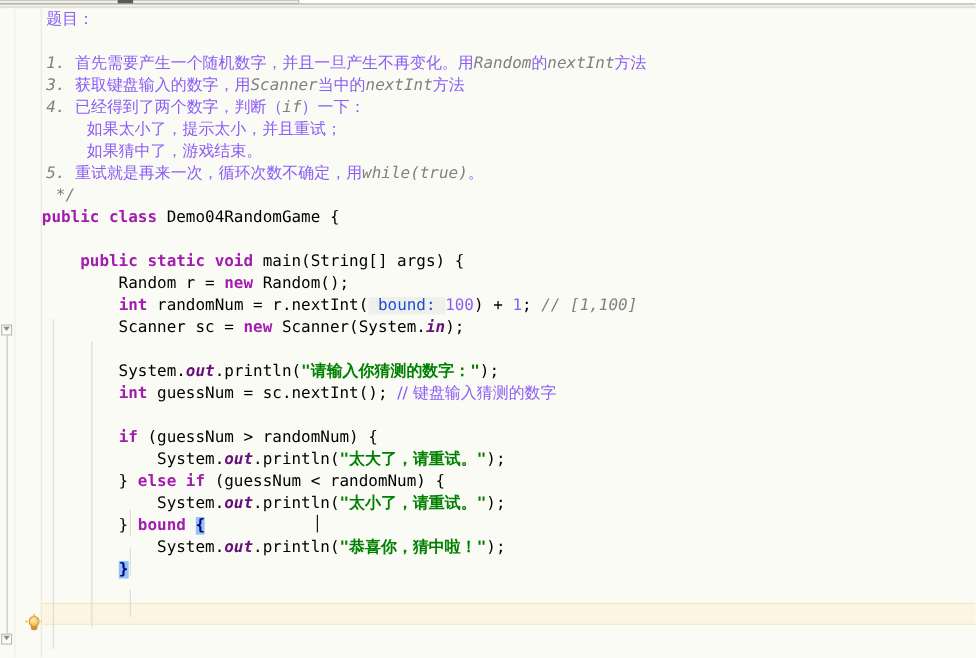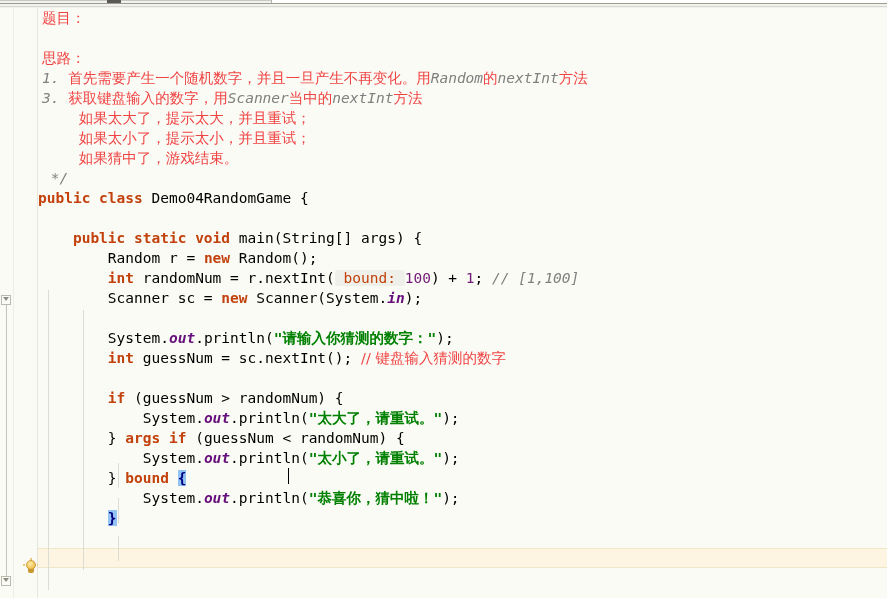--- a/index.html
+++ b/index.html
@@ -168,32 +168,32 @@
     position: relative;
     height: 20px;
     line-height: 20px;
     white-space: pre;
     font-family: "DejaVu Sans Mono", monospace;
     font-size: 14.5px;
     color: #000000;
   }
 
   
-  .kw      { color: #c2410c; font-weight: bold; }
+  .kw      { color: #a21caf; font-weight: bold; }
   .str     { color: #008000; font-weight: bold; }
-  .num     { color: #701a75; }
+  .num     { color: #8b5cf6; }
   .cmt     { color: #808080; font-style: italic; }
   .plain   { color: #000000; }
   .field   { color: #660e7a; font-weight: bold; font-style: italic; }
-  .hint    { color: #c2410c; background: #f0f0ea; border-radius: 2px; }
+  .hint    { color: #1d4ed8; background: #f0f0ea; border-radius: 2px; }
   .brace-hl{ background: #93c3f3; color: #000080; font-weight: bold; }
 
   
   .cmt-cjk {
-    color: #ef4444;
+    color: #8b5cf6;
     font-family: "DejaVu Sans", sans-serif;
     font-size: 14.5px;
   }
   .cmt-it {
     color: #808080;
     font-style: italic;
     font-family: "DejaVu Sans Mono", monospace;
   }
 
   
@@ -248,40 +248,40 @@
 
       <div class="indent-guide" style="left:10px; top:282px; height:300px;"></div>
       <div class="indent-guide" style="left:45px; top:302px; height:260px;"></div>
       <div class="indent-guide" style="left:80px; top:455px; height:25px;"></div>
       <div class="indent-guide" style="left:80px; top:490px; height:25px;"></div>
       <div class="indent-guide" style="left:80px; top:528px; height:25px;"></div>
 
       <div class="code-lines" id="code-lines">
           <div class="line" style="padding-left: 4px;"><span class="cmt-cjk">题目：</span></div>
           <div class="line" style="padding-left: 4px;"><span class="cmt-cjk"></span></div>
-          <div class="line" style="padding-left: 4px;"><span class="cmt-cjk">思路：</span></div>
           <div class="line" style="padding-left: 4px;"><span class="cmt-it">1. </span><span class="cmt-cjk">首先需要产生一个随机数字，并且一旦产生不再变化。用</span><span class="cmt-it">Random</span><span class="cmt-cjk">的</span><span class="cmt-it">nextInt</span><span class="cmt-cjk">方法</span></div>
           <div class="line" style="padding-left: 4px;"><span class="cmt-it">3. </span><span class="cmt-cjk">获取键盘输入的数字，用</span><span class="cmt-it">Scanner</span><span class="cmt-cjk">当中的</span><span class="cmt-it">nextInt</span><span class="cmt-cjk">方法</span></div>
-          <div class="line" style="padding-left: 4px;"><span class="cmt-cjk">        如果太大了，提示太大，并且重试；</span></div>
+          <div class="line" style="padding-left: 4px;"><span class="cmt-it">4. </span><span class="cmt-cjk">已经得到了两个数字，判断（</span><span class="cmt-it">if</span><span class="cmt-cjk">）一下：</span></div>
           <div class="line" style="padding-left: 4px;"><span class="cmt-cjk">        如果太小了，提示太小，并且重试；</span></div>
           <div class="line" style="padding-left: 4px;"><span class="cmt-cjk">        如果猜中了，游戏结束。</span></div>
+          <div class="line" style="padding-left: 4px;"><span class="cmt-it">5. </span><span class="cmt-cjk">重试就是再来一次，循环次数不确定，用</span><span class="cmt-it">while(true)</span><span class="cmt-cjk">。</span></div>
           <div class="line" style="padding-left: 4px;"><span class="cmt"> */</span></div>
           <div class="line"><span class="kw">public class</span><span class="plain"> Demo04RandomGame {</span></div>
           <div class="line"><span class="plain"></span></div>
           <div class="line"><span class="plain">    </span><span class="kw">public static void</span><span class="plain"> main(String[] args) {</span></div>
           <div class="line"><span class="plain">        Random r = </span><span class="kw">new</span><span class="plain"> Random();</span></div>
           <div class="line"><span class="plain">        </span><span class="kw">int</span><span class="plain"> randomNum = r.nextInt(</span><span class="hint"> bound: </span><span class="num">100</span><span class="plain">) + </span><span class="num">1</span><span class="plain">; </span><span class="cmt">// [1,100]</span></div>
           <div class="line"><span class="plain">        Scanner sc = </span><span class="kw">new</span><span class="plain"> Scanner(System.</span><span class="field">in</span><span class="plain">);</span></div>
           <div class="line"><span class="plain"></span></div>
           <div class="line"><span class="plain">        System.</span><span class="field">out</span><span class="plain">.println(</span><span class="str">"请输入你猜测的数字："</span><span class="plain">);</span></div>
           <div class="line"><span class="plain">        </span><span class="kw">int</span><span class="plain"> guessNum = sc.nextInt(); </span><span class="cmt-cjk">// 键盘输入猜测的数字</span></div>
           <div class="line"><span class="plain"></span></div>
           <div class="line"><span class="plain">        </span><span class="kw">if</span><span class="plain"> (guessNum &gt; randomNum) {</span></div>
           <div class="line"><span class="plain">            System.</span><span class="field">out</span><span class="plain">.println(</span><span class="str">"太大了，请重试。"</span><span class="plain">);</span></div>
-          <div class="line"><span class="plain">        } </span><span class="kw">args if</span><span class="plain"> (guessNum &lt; randomNum) {</span></div>
+          <div class="line"><span class="plain">        } </span><span class="kw">else if</span><span class="plain"> (guessNum &lt; randomNum) {</span></div>
           <div class="line"><span class="plain">            System.</span><span class="field">out</span><span class="plain">.println(</span><span class="str">"太小了，请重试。"</span><span class="plain">);</span></div>
           <div class="line"><span class="plain">        } </span><span class="kw">bound</span><span class="plain"> </span><span class="brace-hl">{</span></div>
           <div class="line"><span class="plain">            System.</span><span class="field">out</span><span class="plain">.println(</span><span class="str">"恭喜你，猜中啦！"</span><span class="plain">);</span></div>
           <div class="line"><span class="plain">        </span><span class="brace-hl">}</span></div>
         </div>
 
       <div class="caret" style="left:250px; top:460px; height:16px;"></div>
     </div>
   </div>
 </div>

